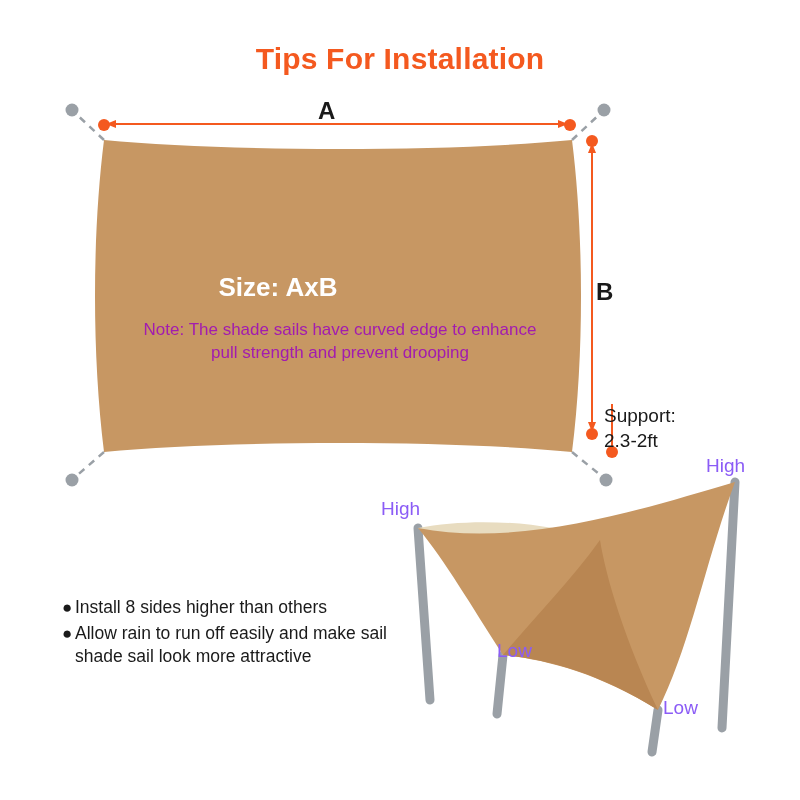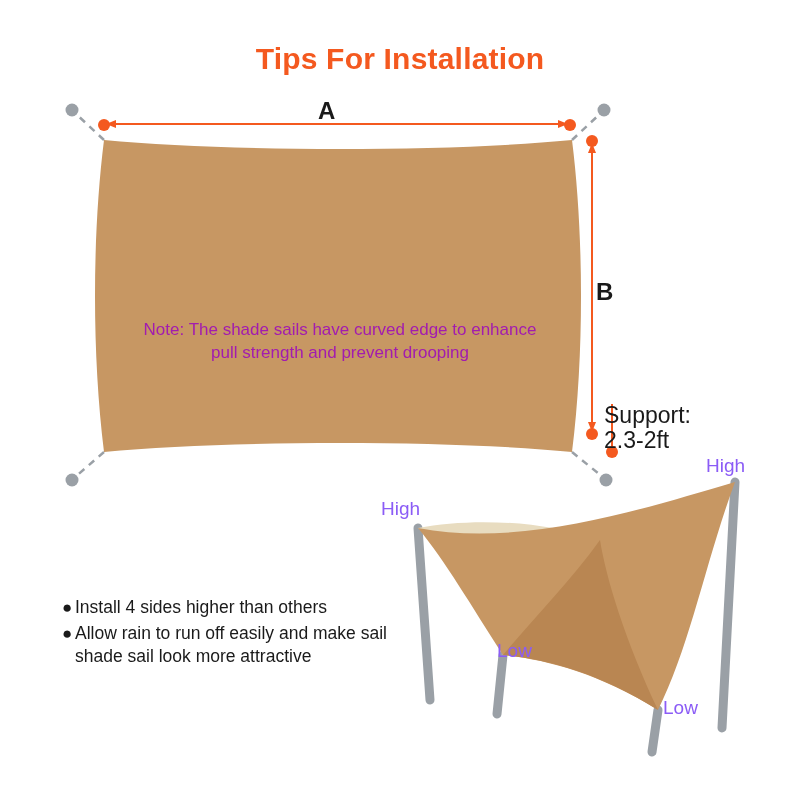--- a/index.html
+++ b/index.html
@@ -43,21 +43,21 @@
   }
   .lbl-bold {
     font-weight: bold;
     font-size: 24px;
   }
   #label-A { left: 318px; top: 97px; }
   #label-B { left: 596px; top: 278px; }
   #support {
     left: 604px;
     top: 403px;
-    font-size: 23px;
+    font-size: 19px;
     line-height: 25px;
   }
   #size-label {
     position: absolute;
     left: 0;
     top: 272px;
     width: 556px;
     text-align: center;
     color: #ffffff;
     font-size: 26px;
@@ -176,26 +176,27 @@
   </svg>
 
   <div class="lbl lbl-bold" id="label-A">A</div>
   <div class="lbl lbl-bold" id="label-B">B</div>
 
   <div class="lbl" id="support">
     <div>Support:</div>
     <div>2.3-2ft</div>
   </div>
 
+  <div id="size-label">Size: AxB</div>
   <div id="note">Note: The shade sails have curved edge to enhance pull strength and prevent drooping</div>
 
   <div id="bullets">
     <div class="row">
       <span class="dot">●</span>
-      <span class="txt">Install 4 sides higher than others</span>
+      <span class="txt">Install 8 sides higher than others</span>
     </div>
     <div class="row">
       <span class="dot">●</span>
       <span class="txt">Allow rain to run off easily and make sail shade sail look more attractive</span>
     </div>
   </div>
 
   <div class="tag" id="tag-high-left">High</div>
   <div class="tag" id="tag-high-right">High</div>
   <div class="tag" id="tag-low-left">Low</div>

